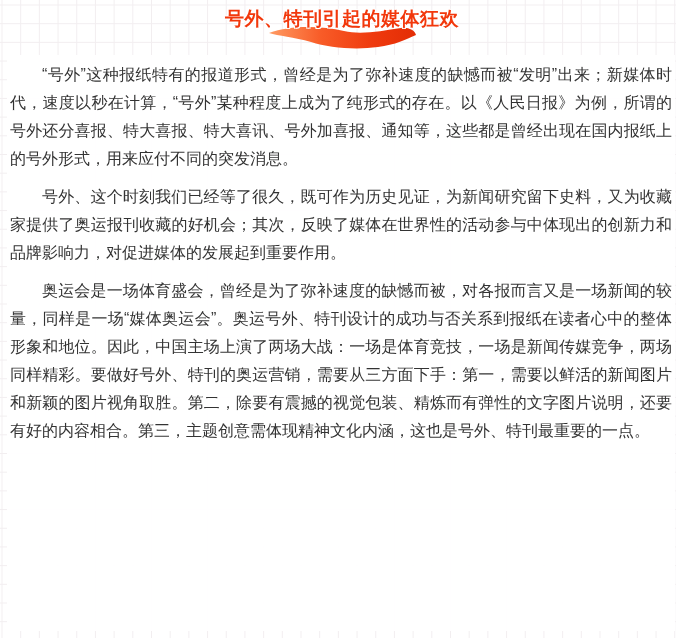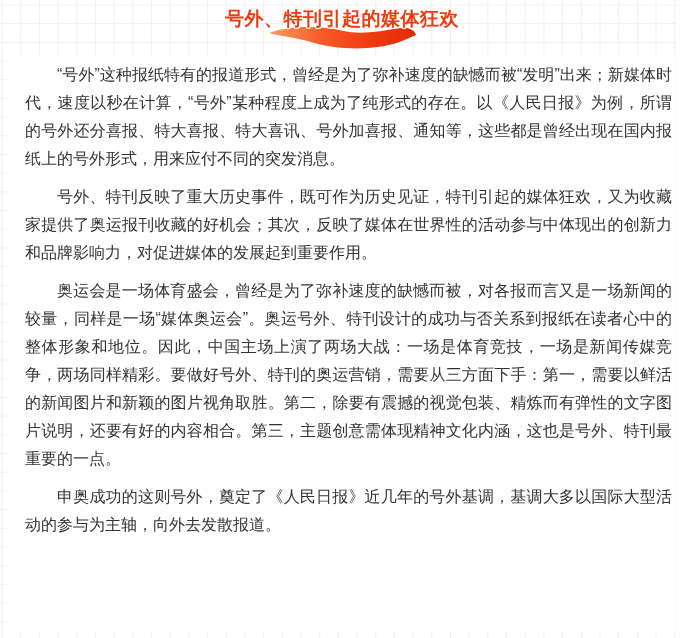--- a/index.html
+++ b/index.html
@@ -61,21 +61,21 @@
     position: absolute;
     left: 7px;
     top: 55px;
     width: 668px;
     height: 576px;
     box-sizing: border-box;
     padding: 6px 3px 0 3px;
     background: rgba(255, 255, 255, 0.94);
   }
   .panel p {
-    margin: 0 0 10px 15px;
+    margin: 0 0 10px 0;
     font-size: 16px;
     line-height: 28px;
     color: #333333;
     text-align: justify;
     text-indent: 2em;
     word-break: break-all;
   }
 </style>
 </head>
 <body>
@@ -98,18 +98,17 @@
                C 142,2 149,5 150,10
                C 141,14 129,20 112,22
                C 90,25 63,23 45,17
                C 28,12 12,11 3,8 Z" fill="url(#swooshGrad)"></path>
     </svg>
     <h1 class="title">号外、特刊引起的媒体狂欢</h1>
   </header>
 
   <main class="panel">
     <p>“号外”这种报纸特有的报道形式，曾经是为了弥补速度的缺憾而被“发明”出来；新媒体时代，速度以秒在计算，“号外”某种程度上成为了纯形式的存在。以《人民日报》为例，所谓的号外还分喜报、特大喜报、特大喜讯、号外加喜报、通知等，这些都是曾经出现在国内报纸上的号外形式，用来应付不同的突发消息。</p>
-    <p>号外、特刊反映了重大历史事件，既可作为历史见证，特刊引起的媒体狂欢，又为收藏家提供了奥运报刊收藏的好机会；其次，反映了媒体在世界性的活动参与中体现出的创新力和品牌影响力，对促进媒体的发展起到重要作用。</p>
+    <p>号外、这个时刻我们已经等了很久，既可作为历史见证，为新闻研究留下史料，又为收藏家提供了奥运报刊收藏的好机会；其次，反映了媒体在世界性的活动参与中体现出的创新力和品牌影响力，对促进媒体的发展起到重要作用。</p>
     <p>奥运会是一场体育盛会，曾经是为了弥补速度的缺憾而被，对各报而言又是一场新闻的较量，同样是一场“媒体奥运会”。奥运号外、特刊设计的成功与否关系到报纸在读者心中的整体形象和地位。因此，中国主场上演了两场大战：一场是体育竞技，一场是新闻传媒竞争，两场同样精彩。要做好号外、特刊的奥运营销，需要从三方面下手：第一，需要以鲜活的新闻图片和新颖的图片视角取胜。第二，除要有震撼的视觉包装、精炼而有弹性的文字图片说明，还要有好的内容相合。第三，主题创意需体现精神文化内涵，这也是号外、特刊最重要的一点。</p>
-    <p>申奥成功的这则号外，奠定了《人民日报》近几年的号外基调，基调大多以国际大型活动的参与为主轴，向外去发散报道。</p>
   </main>
 
 </div>
 
 </body></html>

